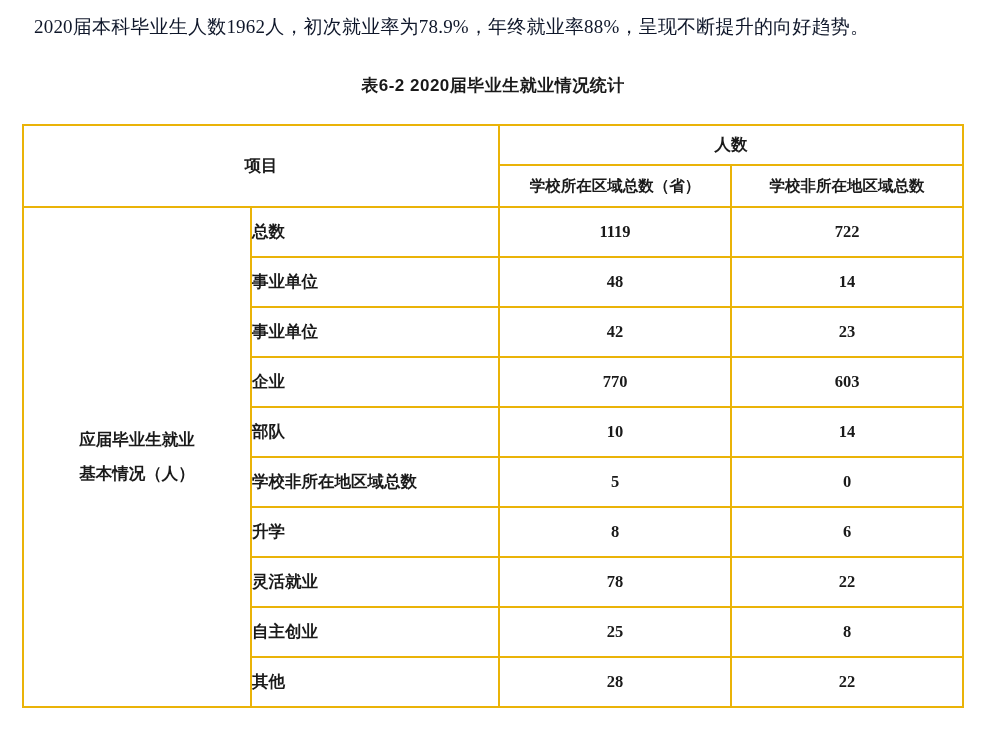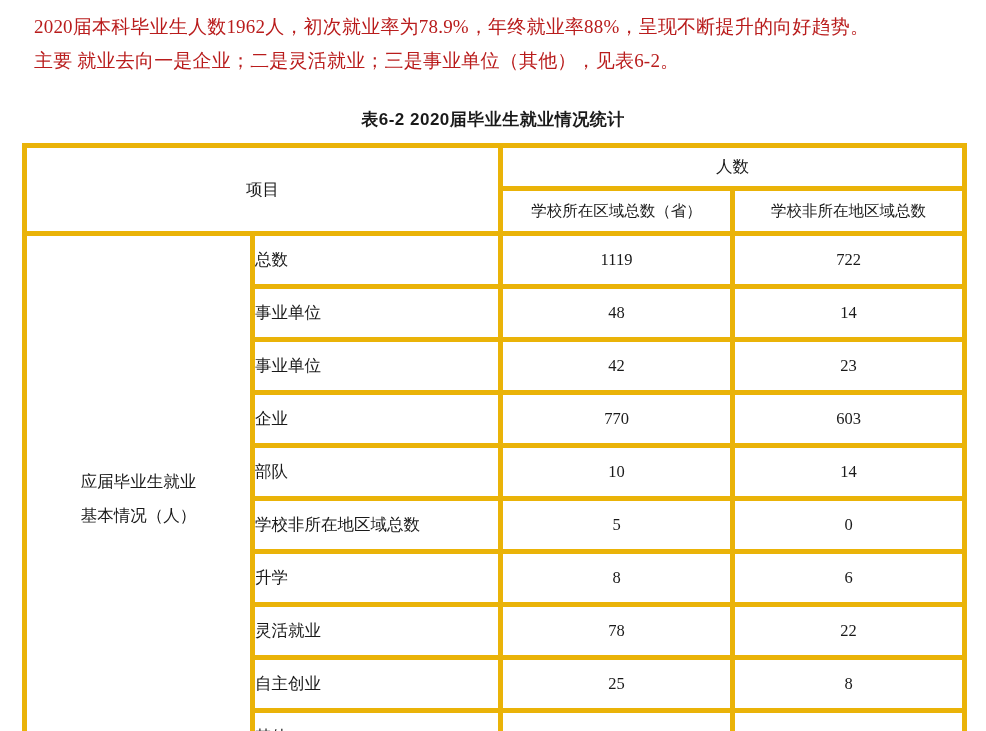--- a/index.html
+++ b/index.html
@@ -20,46 +20,46 @@
     height: 731px;
     box-sizing: border-box;
     padding: 0;
   }
   .intro {
     margin: 0;
     padding: 10px 30px 0 34px;
     font-size: 19px;
     line-height: 34px;
     letter-spacing: 0.2px;
-    color: #b91c1c;
+    color: #0f172a;
   }
   .intro p {
     margin: 0;
     white-space: nowrap;
   }
   .table-title {
     text-align: center;
     font-size: 17px;
     font-weight: bold;
     font-family: "Liberation Sans", "DejaVu Sans", sans-serif;
-    margin: 30px 0 12px 0;
+    margin: 30px 0 27px 0;
     letter-spacing: 0.5px;
   }
   .table-wrap {
     padding: 0 24px 0 22px;
   }
   table.stat {
     border-collapse: collapse;
     width: 940px;
     table-layout: fixed;
     font-size: 16.5px;
   }
   table.stat td, table.stat th {
-    border: 5px solid #eab308;
-    font-weight: normal;
+    border: 2px solid #eab308;
+    font-weight: bold;
     padding: 0;
     vertical-align: middle;
   }
   .c-item    { width: 228px; }
   .c-sub     { width: 248px; }
   .c-val1    { width: 232px; }
   .c-val2    { width: 232px; }
 
   .hdr-item {
     text-align: center;
@@ -93,21 +93,20 @@
     height: 48px;
   }
 </style>
 </head>
 <body>
 
 <div class="page">
 
   <div class="intro">
     <p>2020届本科毕业生人数1962人，初次就业率为78.9%，年终就业率88%，呈现不断提升的向好趋势。</p>
-    <p>主要 就业去向一是企业；二是灵活就业；三是事业单位（其他），见表6-2。</p>
   </div>
 
   <div class="table-title">表6-2   2020届毕业生就业情况统计</div>
 
   <div class="table-wrap">
     <table class="stat">
       <colgroup>
         <col class="c-item">
         <col class="c-sub">
         <col class="c-val1">

